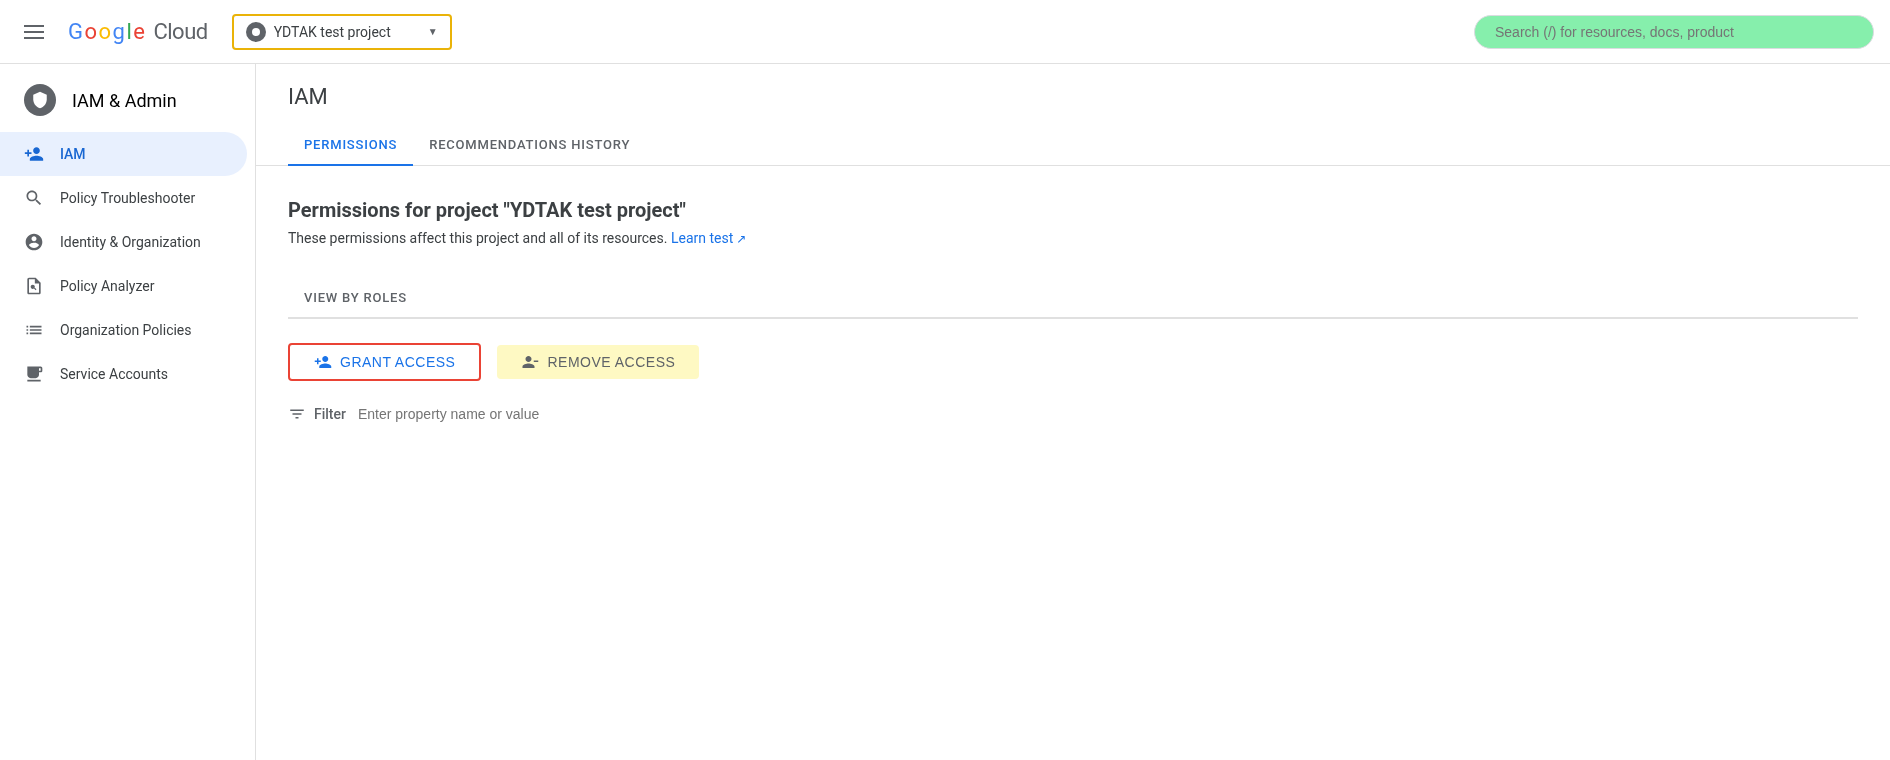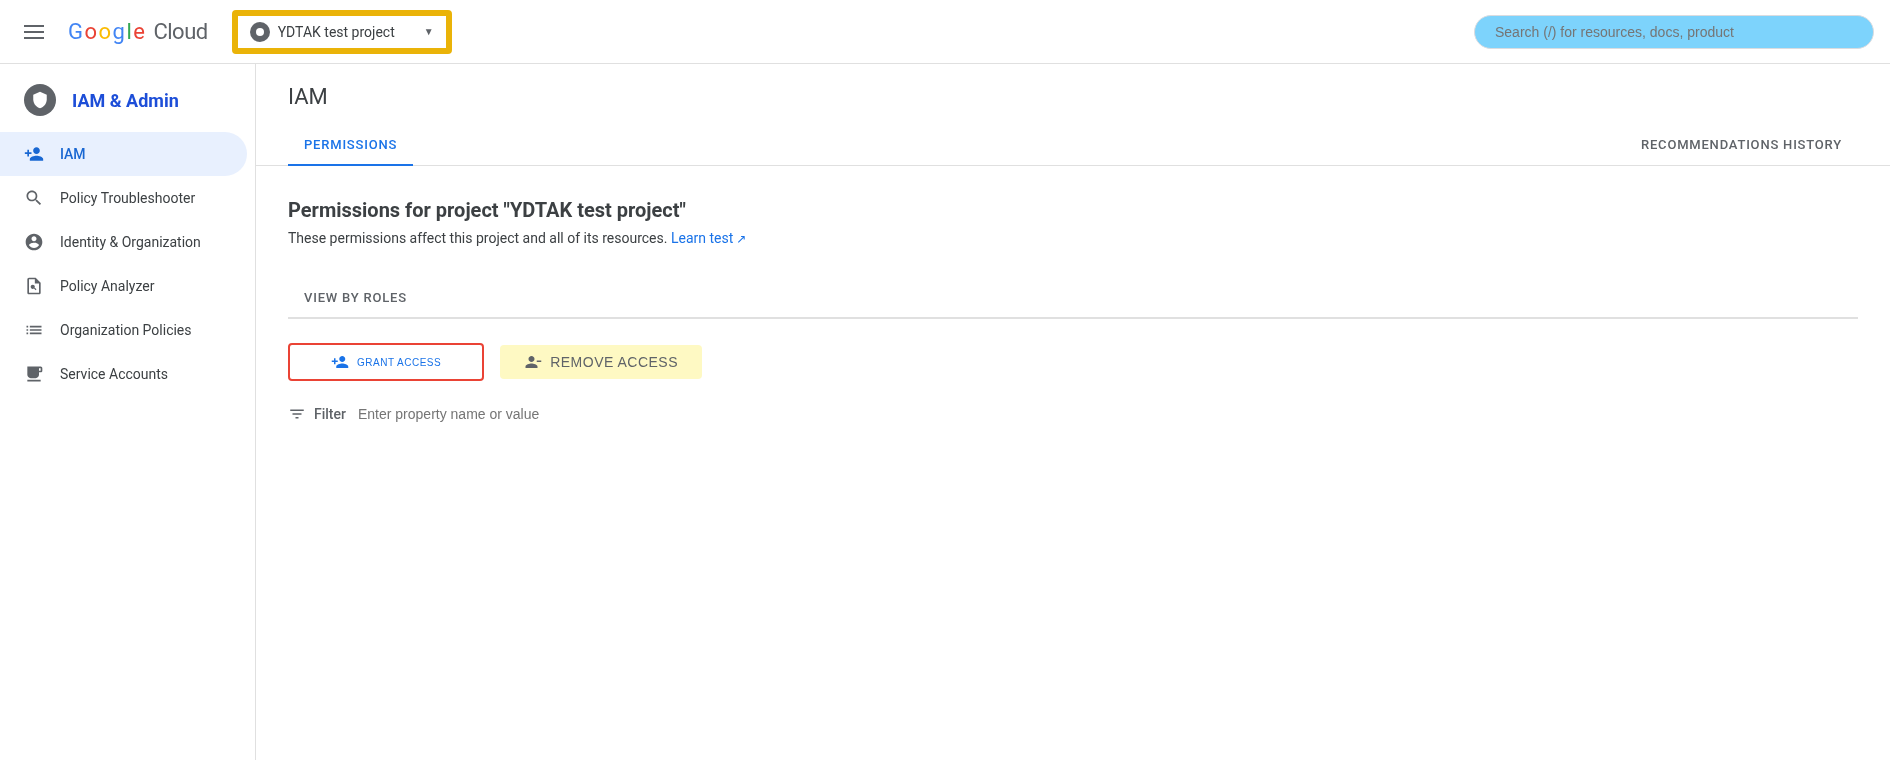--- a/index.html
+++ b/index.html
@@ -28,37 +28,37 @@
       font-size: 22px; font-weight: 400; letter-spacing: -0.5px;
     }
     .g-blue { color: #4285F4; }
     .g-red { color: #EA4335; }
     .g-yellow { color: #FBBC04; }
     .g-green { color: #34A853; }
     .logo-cloud { color: #5f6368; font-size: 22px; margin-left: 2px; }
 
     .project-selector {
       display: flex; align-items: center; gap: 8px;
-      border: 6px solid #eab308; border-radius: 4px;
+      border: 2px solid #eab308; border-radius: 4px;
       padding: 6px 12px; cursor: pointer; margin-left: 8px;
       min-width: 220px;
     }
     .project-dot {
       width: 20px; height: 20px; border-radius: 50%;
       background: #5f6368; display: flex; align-items: center; justify-content: center;
     }
     .project-dot::before { content: ''; width: 8px; height: 8px; background: #fff; border-radius: 50%; }
     .project-name { font-size: 14px; color: #3c4043; flex: 1; }
     .dropdown-arrow { color: #5f6368; font-size: 10px; }
 
     .topbar-spacer { flex: 1; }
     .search-bar {
       border: 1px solid #dadce0; border-radius: 24px;
       padding: 8px 20px; font-size: 14px; color: #3c4043;
-      background: #7dd3fc; width: 400px;
+      background: #86efac; width: 400px;
       display: flex; align-items: center;
     }
     .search-bar input {
       border: none; background: transparent; outline: none;
       font-size: 14px; color: #3c4043; width: 100%;
     }
 
     
     .main-layout {
       display: flex;
@@ -76,21 +76,21 @@
     }
     .sidebar-header {
       display: flex; align-items: center; gap: 16px;
       padding: 12px 24px 16px;
     }
     .shield-icon {
       width: 32px; height: 32px; background: #5f6368; border-radius: 50%;
       display: flex; align-items: center; justify-content: center; flex-shrink: 0;
     }
     .shield-icon svg { fill: #fff; }
-    .sidebar-title { font-size: 18px; color: #1d4ed8; font-weight: 700; }
+    .sidebar-title { font-size: 18px; color: #000000; font-weight: 400; }
 
     .sidebar-item {
       display: flex; align-items: center; gap: 16px;
       padding: 12px 24px; cursor: pointer;
       font-size: 14px; color: #3c4043;
       border-radius: 0 24px 24px 0;
       margin-right: 8px;
     }
     .sidebar-item.active {
       background: #e8f0fe; color: #1967d2; font-weight: 500;
@@ -113,21 +113,20 @@
     }
     .page-title {
       font-size: 22px; color: #3c4043; font-weight: 400; margin-bottom: 16px;
     }
 
     
     .tabs {
       display: flex; gap: 0;
       border-bottom: 1px solid #e0e0e0;
       padding: 0 32px;
-      justify-content: space-between;
     }
     .tab {
       padding: 12px 16px; font-size: 13px; font-weight: 500;
       cursor: pointer; color: #5f6368; letter-spacing: 0.8px;
       text-transform: uppercase; border-bottom: 2px solid transparent;
       margin-bottom: -1px;
     }
     .tab.active { color: #1a73e8; border-bottom-color: #1a73e8; }
 
     .content-body {
@@ -159,21 +158,21 @@
       margin-bottom: -2px;
     }
     .sub-tab.active { color: #1a73e8; border-bottom-color: #1a73e8; }
 
     
     .action-buttons {
       display: flex; gap: 16px; margin-bottom: 24px; align-items: center;
     }
     .btn-grant {
       display: flex; align-items: center; gap: 8px;
-      padding: 8px 41px; font-size: 10px; font-weight: 500;
+      padding: 8px 24px; font-size: 14px; font-weight: 500;
       color: #1a73e8; background: #fff;
       border: 2px solid #EA4335; border-radius: 4px; cursor: pointer;
       letter-spacing: 0.5px; text-transform: uppercase; justify-content: flex-end;
     }
     .btn-remove {
       display: flex; align-items: center; gap: 8px;
       padding: 8px 24px; font-size: 14px; font-weight: 500;
       color: #5f6368; background: #fef9c3;
       border: none; border-radius: 4px; cursor: pointer;
       letter-spacing: 0.5px; text-transform: uppercase;

